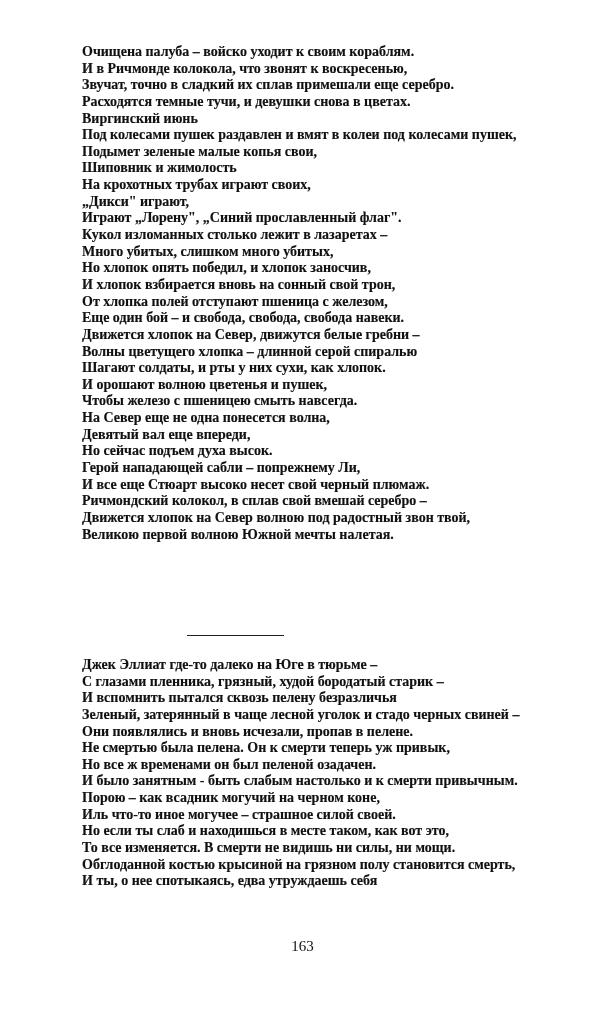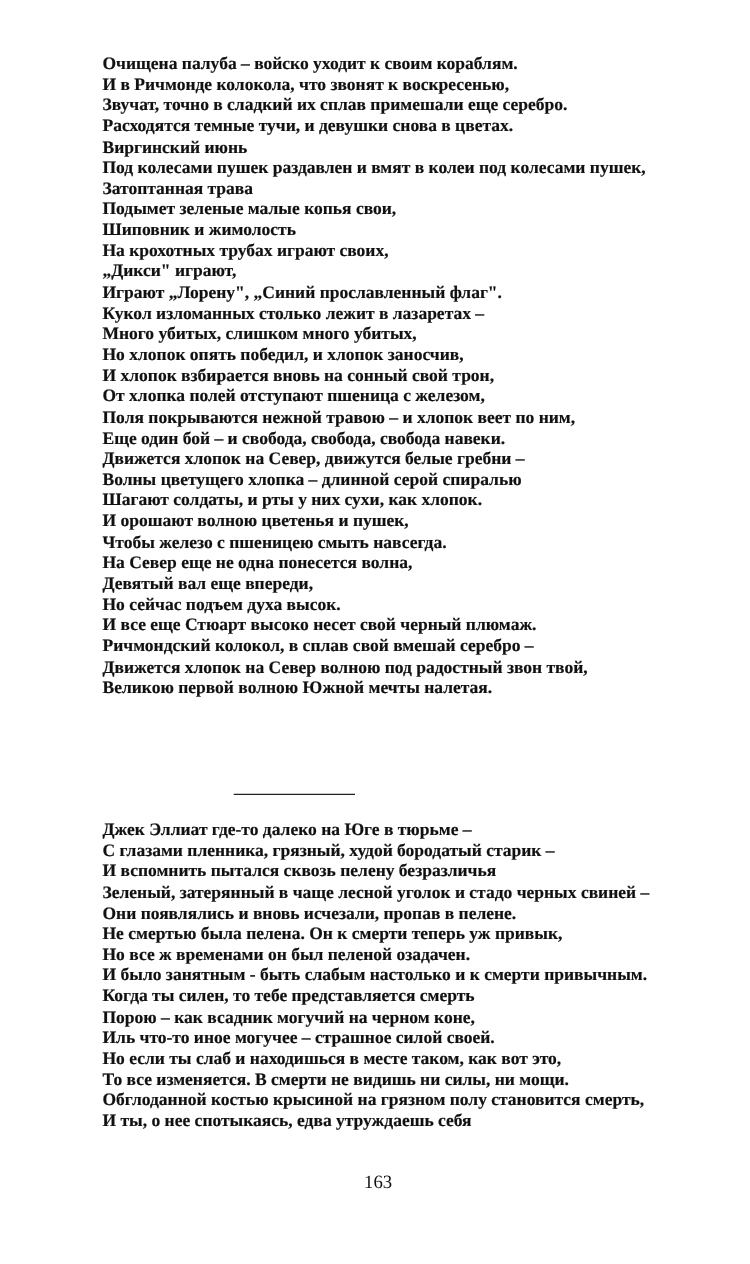--- a/index.html
+++ b/index.html
@@ -64,59 +64,57 @@
 
 <div class="page">
 
   <div class="stanza stanza-1">
     <span class="line">Очищена палуба – войско уходит к своим кораблям.</span>
     <span class="line">И в Ричмонде колокола, что звонят к воскресенью,</span>
     <span class="line">Звучат, точно в сладкий их сплав примешали еще серебро.</span>
     <span class="line">Расходятся темные тучи, и девушки снова в цветах.</span>
     <span class="line">Виргинский июнь</span>
     <span class="line">Под колесами пушек раздавлен и вмят в колеи под колесами пушек,</span>
-    <span class="line">Затоптанная трава</span>
     <span class="line">Подымет зеленые малые копья свои,</span>
     <span class="line">Шиповник и жимолость</span>
     <span class="line">На крохотных трубах играют своих,</span>
     <span class="line">„Дикси" играют,</span>
     <span class="line">Играют „Лорену", „Синий прославленный флаг".</span>
     <span class="line">Кукол изломанных столько лежит в лазаретах –</span>
     <span class="line">Много убитых, слишком много убитых,</span>
     <span class="line">Но хлопок опять победил, и хлопок заносчив,</span>
     <span class="line">И хлопок взбирается вновь на сонный свой трон,</span>
     <span class="line">От хлопка полей отступают пшеница с железом,</span>
-    <span class="line">Поля покрываются нежной травою – и хлопок веет по ним,</span>
     <span class="line">Еще один бой – и свобода, свобода, свобода навеки.</span>
     <span class="line">Движется хлопок на Север, движутся белые гребни –</span>
     <span class="line">Волны цветущего хлопка – длинной серой спиралью</span>
     <span class="line">Шагают солдаты, и рты у них сухи, как хлопок.</span>
     <span class="line">И орошают волною цветенья и пушек,</span>
     <span class="line">Чтобы железо с пшеницею смыть навсегда.</span>
     <span class="line">На Север еще не одна понесется волна,</span>
     <span class="line">Девятый вал еще впереди,</span>
     <span class="line">Но сейчас подъем духа высок.</span>
+    <span class="line">Герой нападающей сабли – попрежнему Ли,</span>
     <span class="line">И все еще Стюарт высоко несет свой черный плюмаж.</span>
     <span class="line">Ричмондский колокол, в сплав свой вмешай серебро –</span>
     <span class="line">Движется хлопок на Север волною под радостный звон твой,</span>
     <span class="line">Великою первой волною Южной мечты налетая.</span>
   </div>
 
   <div class="separator"></div>
 
   <div class="stanza stanza-2">
     <span class="line">Джек Эллиат где-то далеко на Юге в тюрьме –</span>
     <span class="line">С глазами пленника, грязный, худой бородатый старик –</span>
     <span class="line">И вспомнить пытался сквозь пелену безразличья</span>
     <span class="line">Зеленый, затерянный в чаще лесной уголок и стадо черных свиней –</span>
     <span class="line">Они появлялись и вновь исчезали, пропав в пелене.</span>
     <span class="line">Не смертью была пелена. Он к смерти теперь уж привык,</span>
     <span class="line">Но все   ж временами он был пеленой озадачен.</span>
     <span class="line">И было занятным - быть слабым настолько и к смерти привычным.</span>
-    <span class="line">Когда ты силен, то тебе представляется смерть</span>
     <span class="line">Порою – как всадник могучий на черном коне,</span>
     <span class="line">Иль что-то иное могучее – страшное силой своей.</span>
     <span class="line">Но если ты слаб и находишься в месте таком, как вот это,</span>
     <span class="line">То все изменяется. В смерти не видишь ни силы, ни мощи.</span>
     <span class="line">Обглоданной костью крысиной на грязном полу становится смерть,</span>
     <span class="line">И ты, о нее спотыкаясь, едва утруждаешь себя</span>
   </div>
 
   <div class="page-number">163</div>
 

